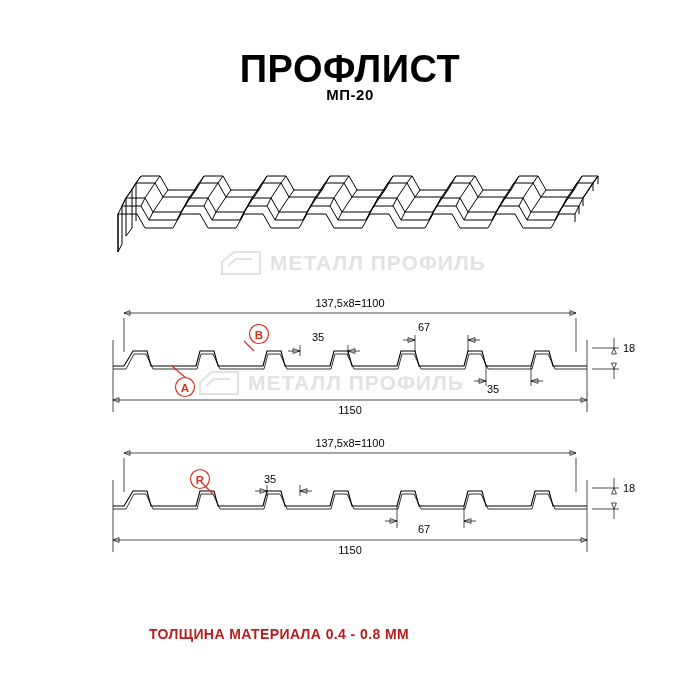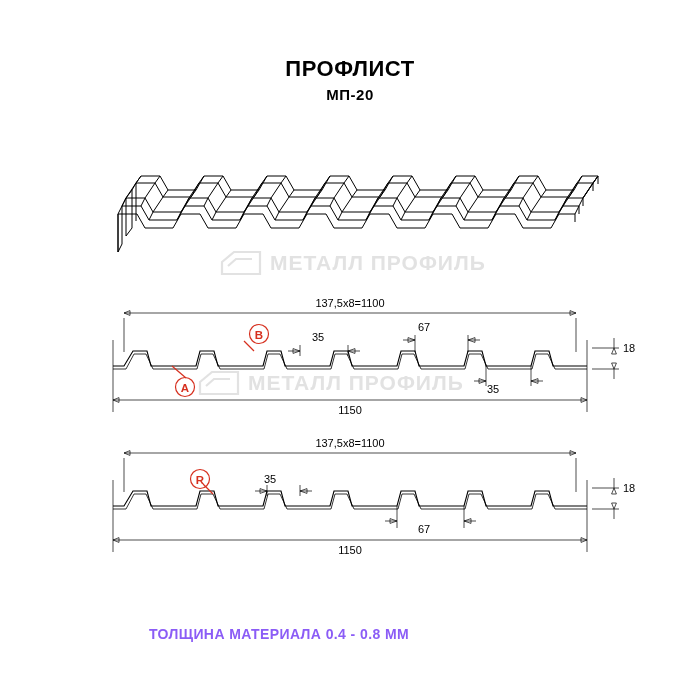--- a/index.html
+++ b/index.html
@@ -23,42 +23,42 @@
   }
   .title-block {
     position: absolute;
     top: 52px;
     left: 0;
     width: 700px;
     text-align: center;
     pointer-events: none;
   }
   .title {
-    font-size: 22px;
+    font-size: 38px;
     font-weight: bold;
     letter-spacing: 0.5px;
     color: #000000;
     line-height: 34px;
   }
   .subtitle {
     font-size: 15px;
     font-weight: bold;
     color: #000000;
     letter-spacing: 0.5px;
   }
   .footer-note {
     position: absolute;
     bottom: 58px;
     left: 0;
     width: 558px;
     text-align: center;
     font-size: 14px;
     font-weight: bold;
     letter-spacing: 0.4px;
-    color: #8b5cf6;
+    color: #b91c1c;
   }
   svg {
     display: block;
   }
   .ln {
     fill: none;
     stroke: #000000;
     stroke-width: 1.1;
     stroke-linejoin: miter;
     stroke-linecap: butt;

